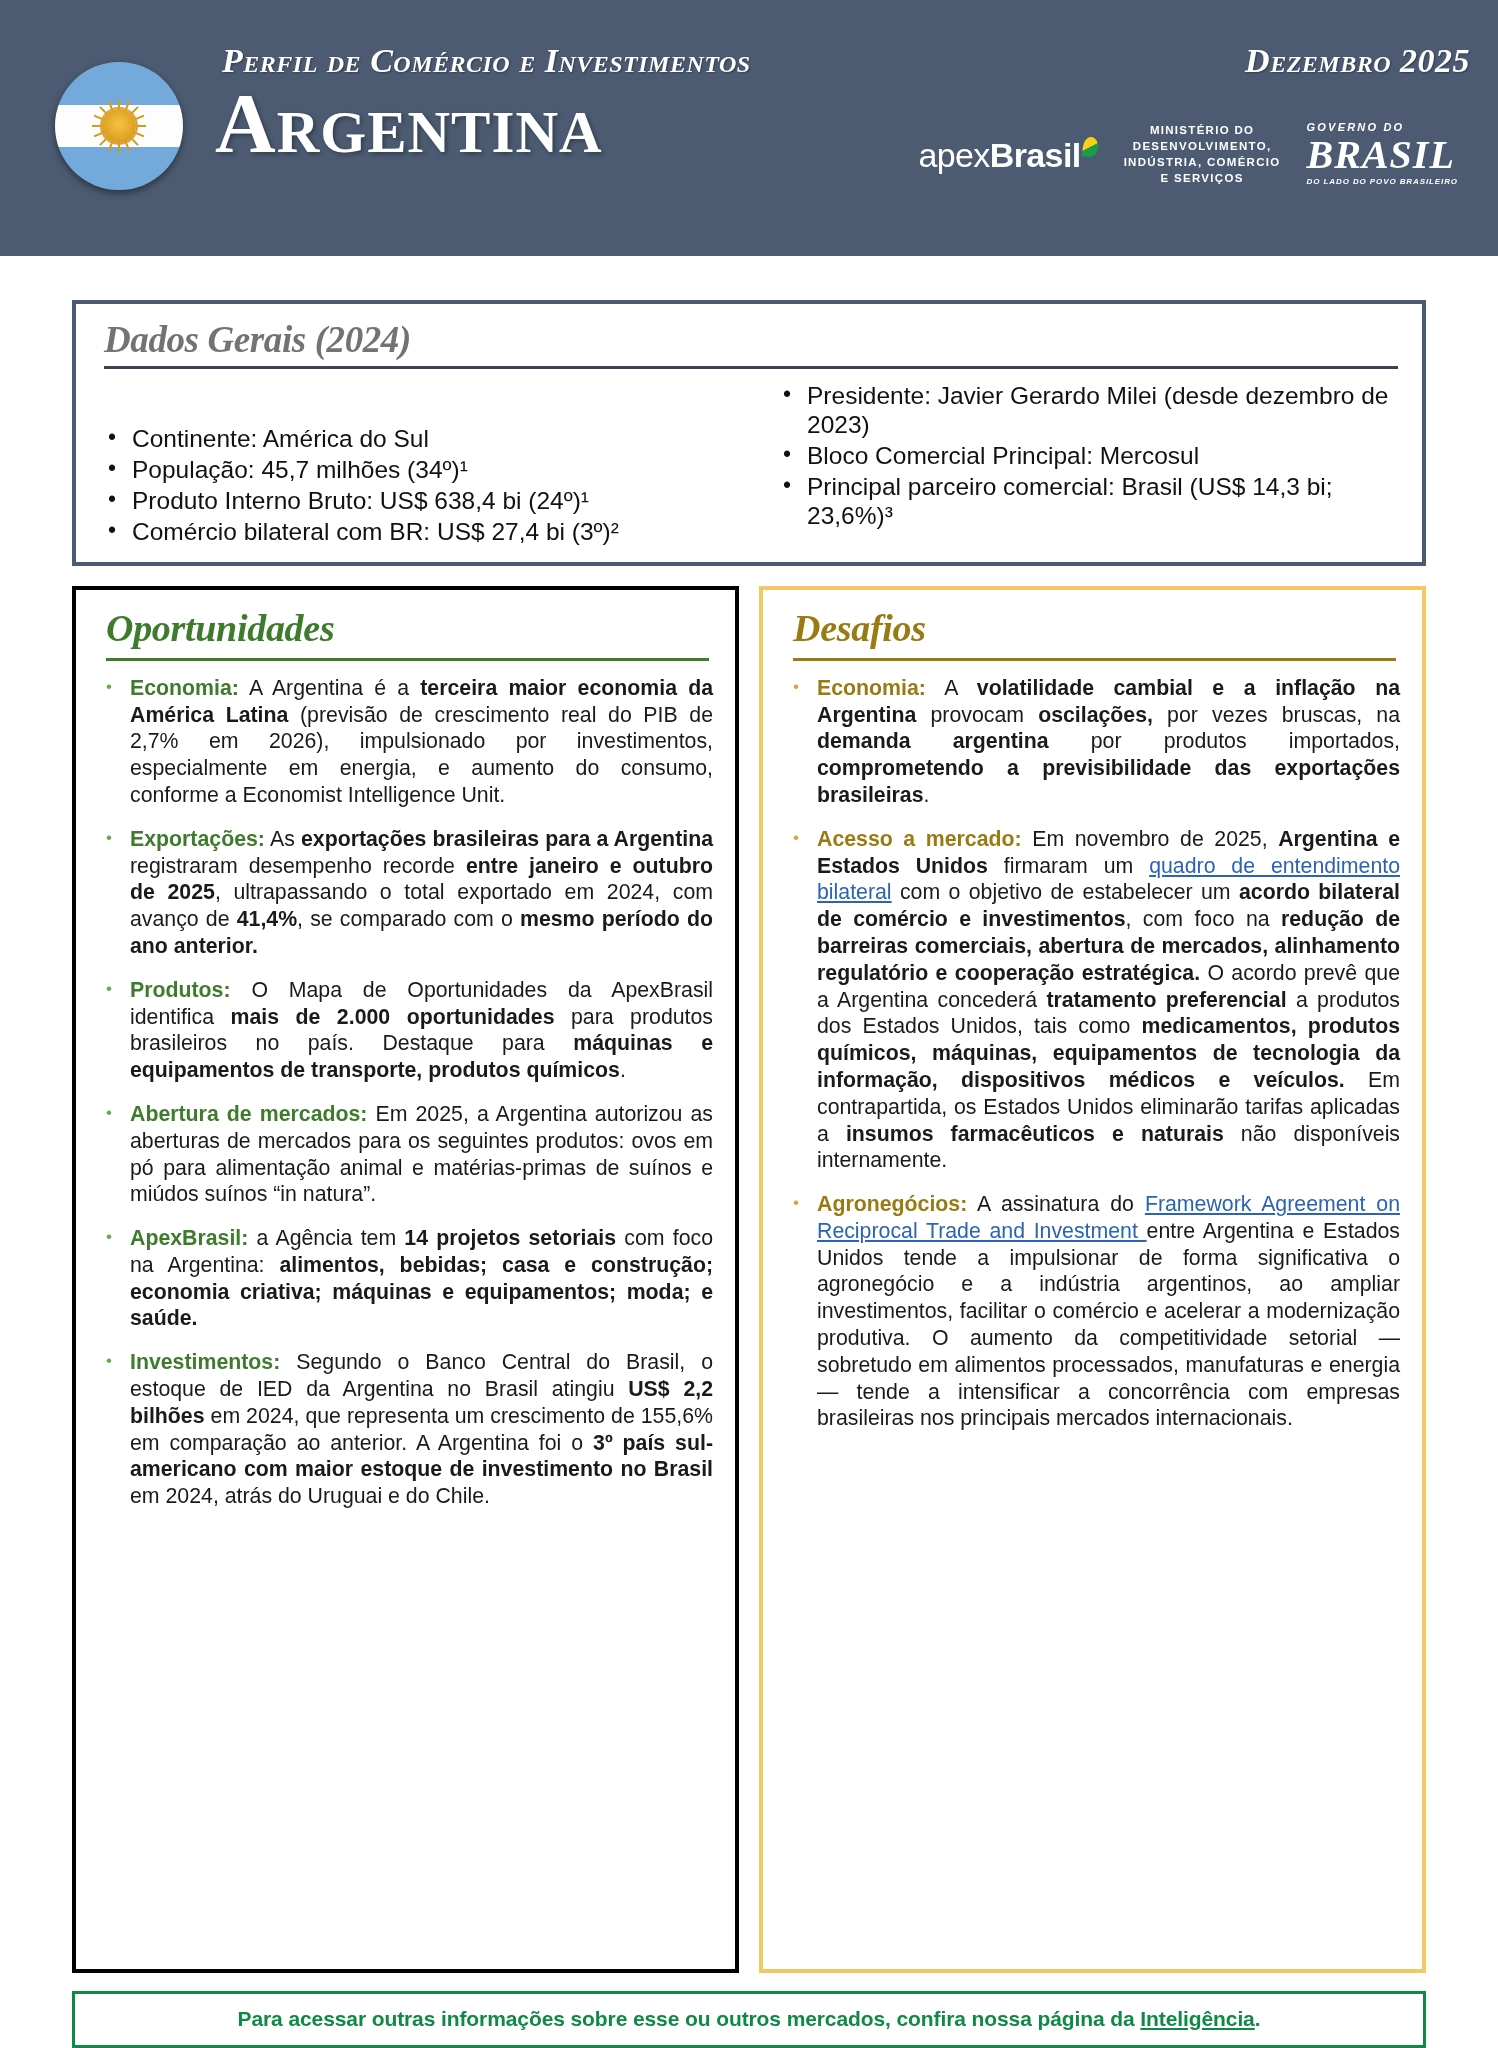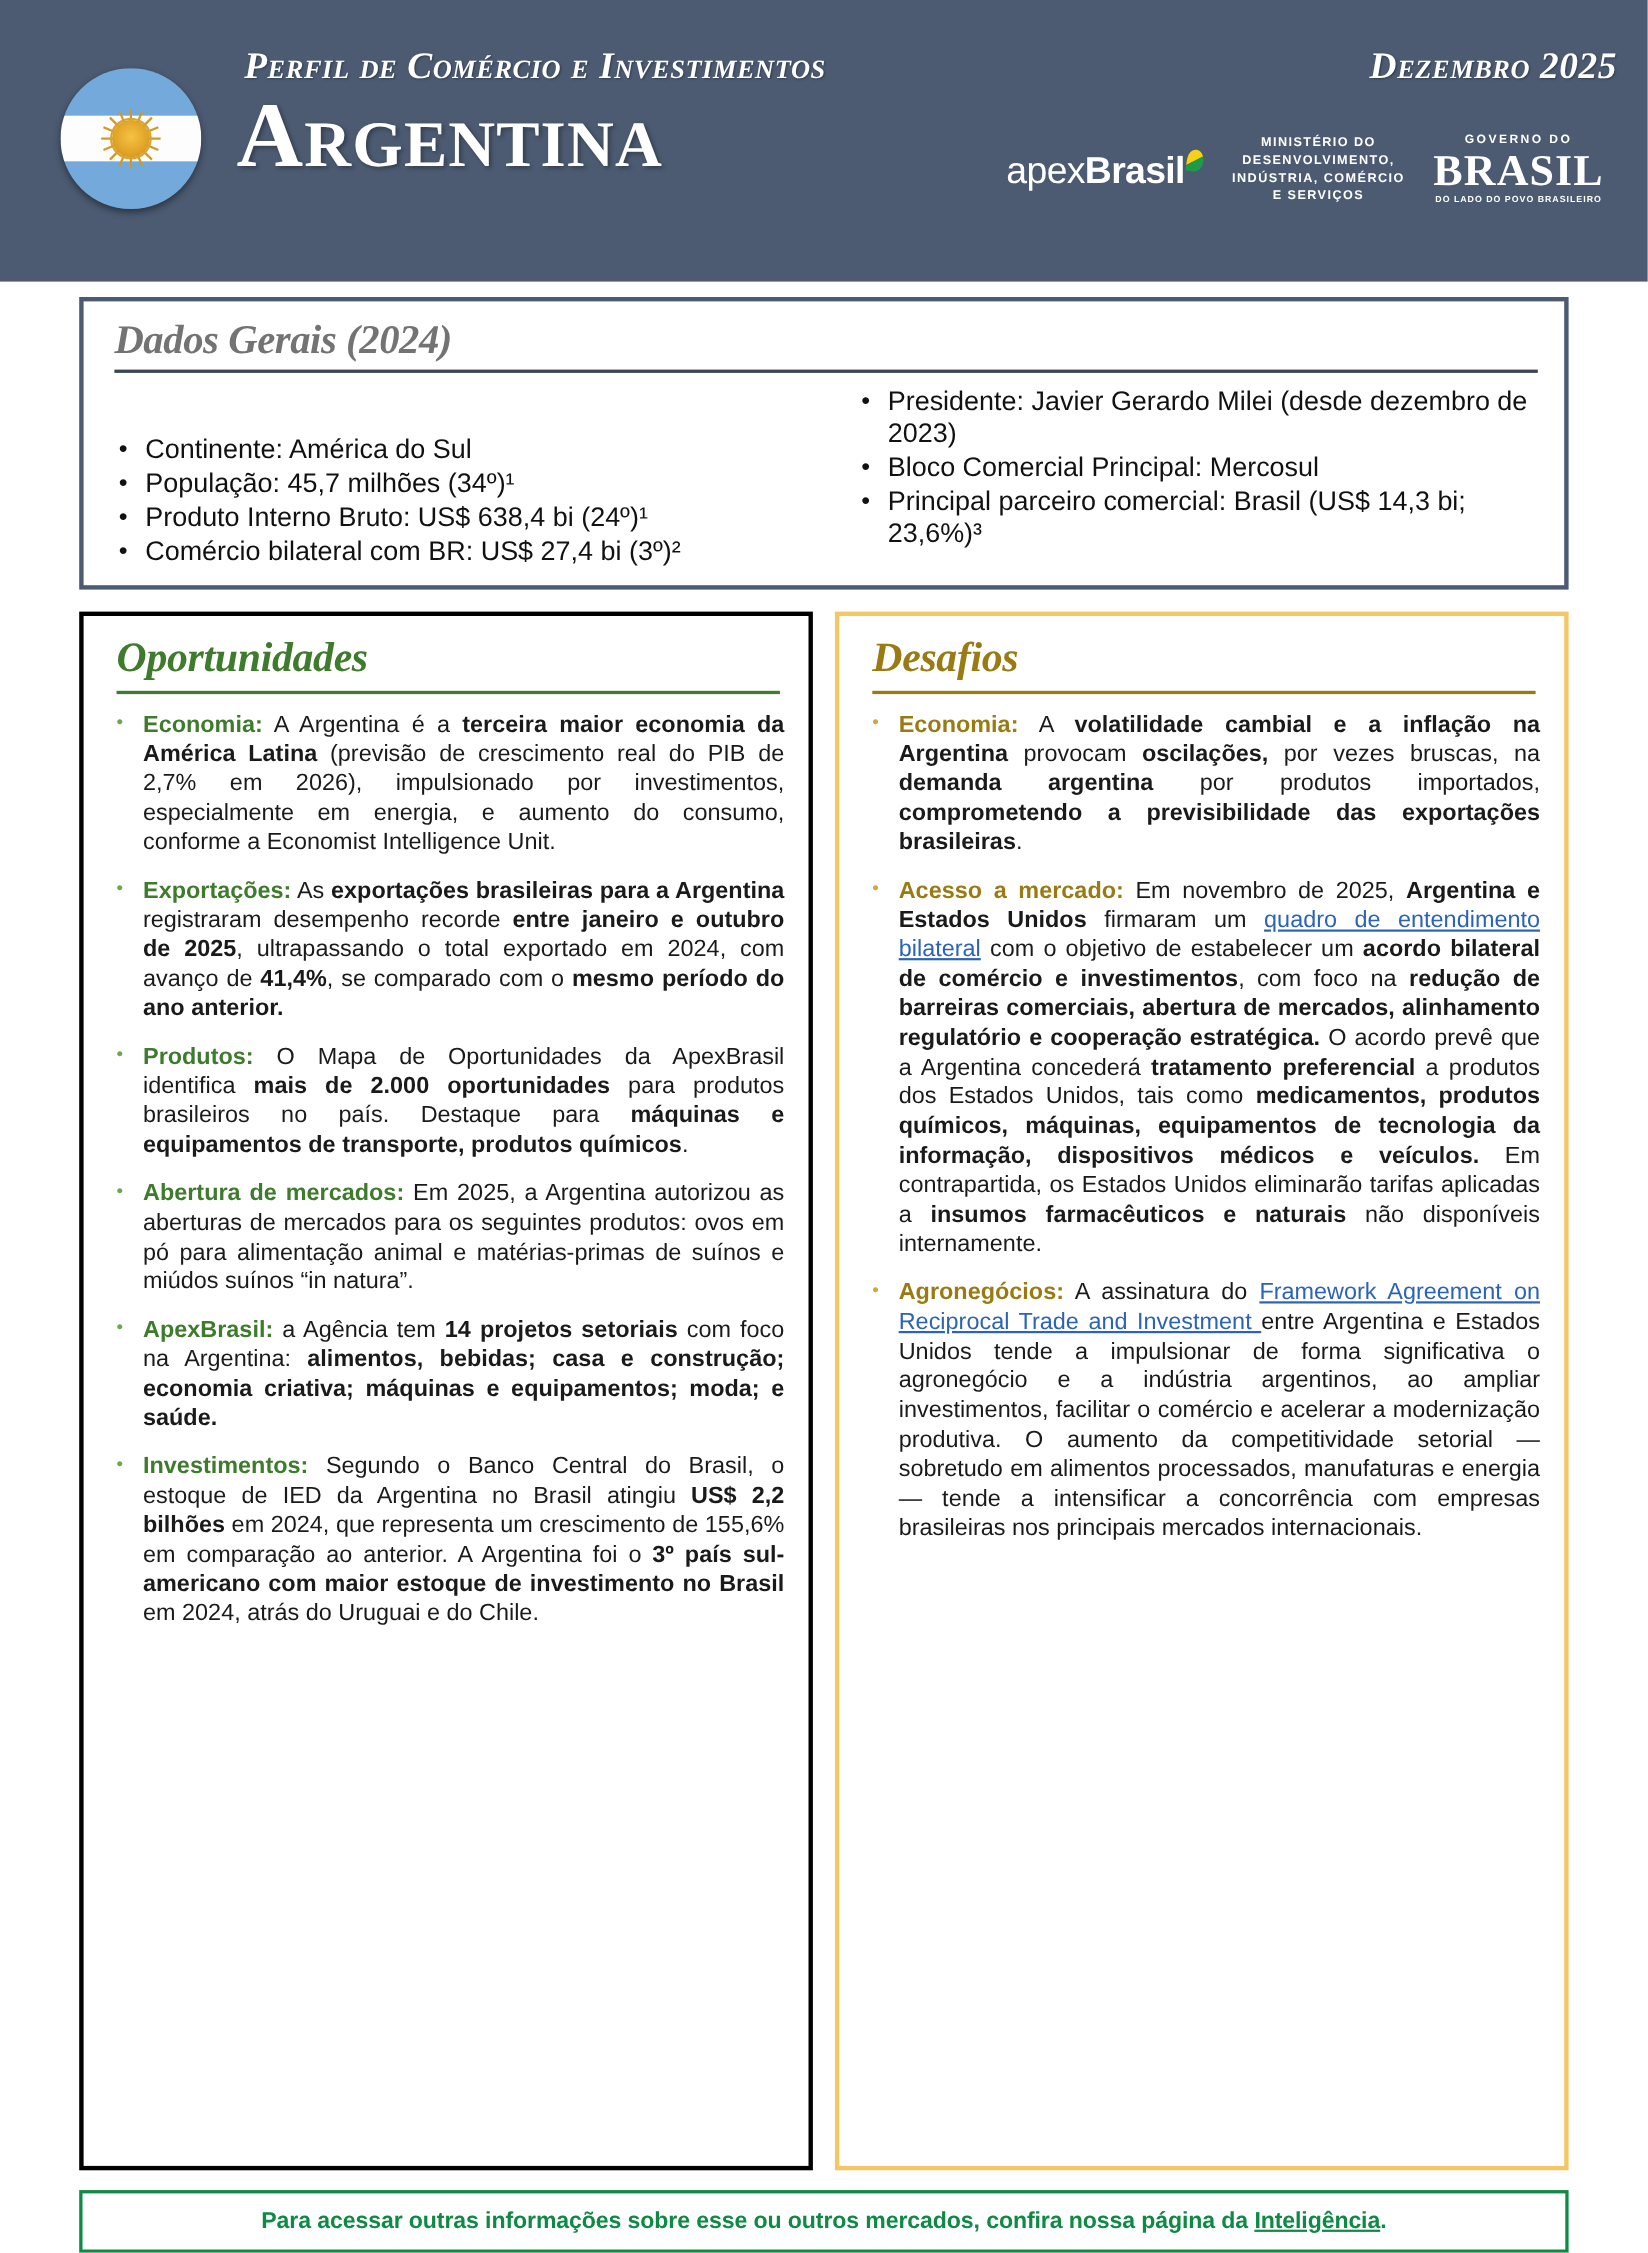--- a/index.html
+++ b/index.html
@@ -11,20 +11,21 @@
     -webkit-font-smoothing:antialiased;
   }
   .page{
     position:relative;
     width:1498px;
     min-height:2048px;
     background:#fff;
     box-sizing:border-box;
     display:flex;
     flex-direction:column;
+    gap:30px;
   }
 
   
   .header{
     position:relative;
     height:256px;
     background:#4c5b72;
     overflow:hidden;
     flex:0 0 auto;
   }
@@ -133,21 +134,21 @@
   }
   .min-logo{
     color:#fff;
     font-size:11.5px;
     font-weight:700;
     letter-spacing:1.3px;
     line-height:16px;
     text-align:center;
     white-space:nowrap;
   }
-  .gov-logo{text-align:center;color:#fff;line-height:1;}
+  .gov-logo{text-align:left;color:#fff;line-height:1;font-style:italic;}
   .gov-logo .gov-top{
     font-size:11px;font-weight:700;letter-spacing:2.2px;margin-bottom:2px;
   }
   .gov-logo .gov-brasil{
     font-family:"Liberation Serif", serif;
     font-size:40px;font-weight:700;letter-spacing:1px;line-height:40px;
   }
   .gov-logo .gov-bot{
     font-size:8px;font-weight:700;letter-spacing:0.9px;margin-top:3px;
   }

